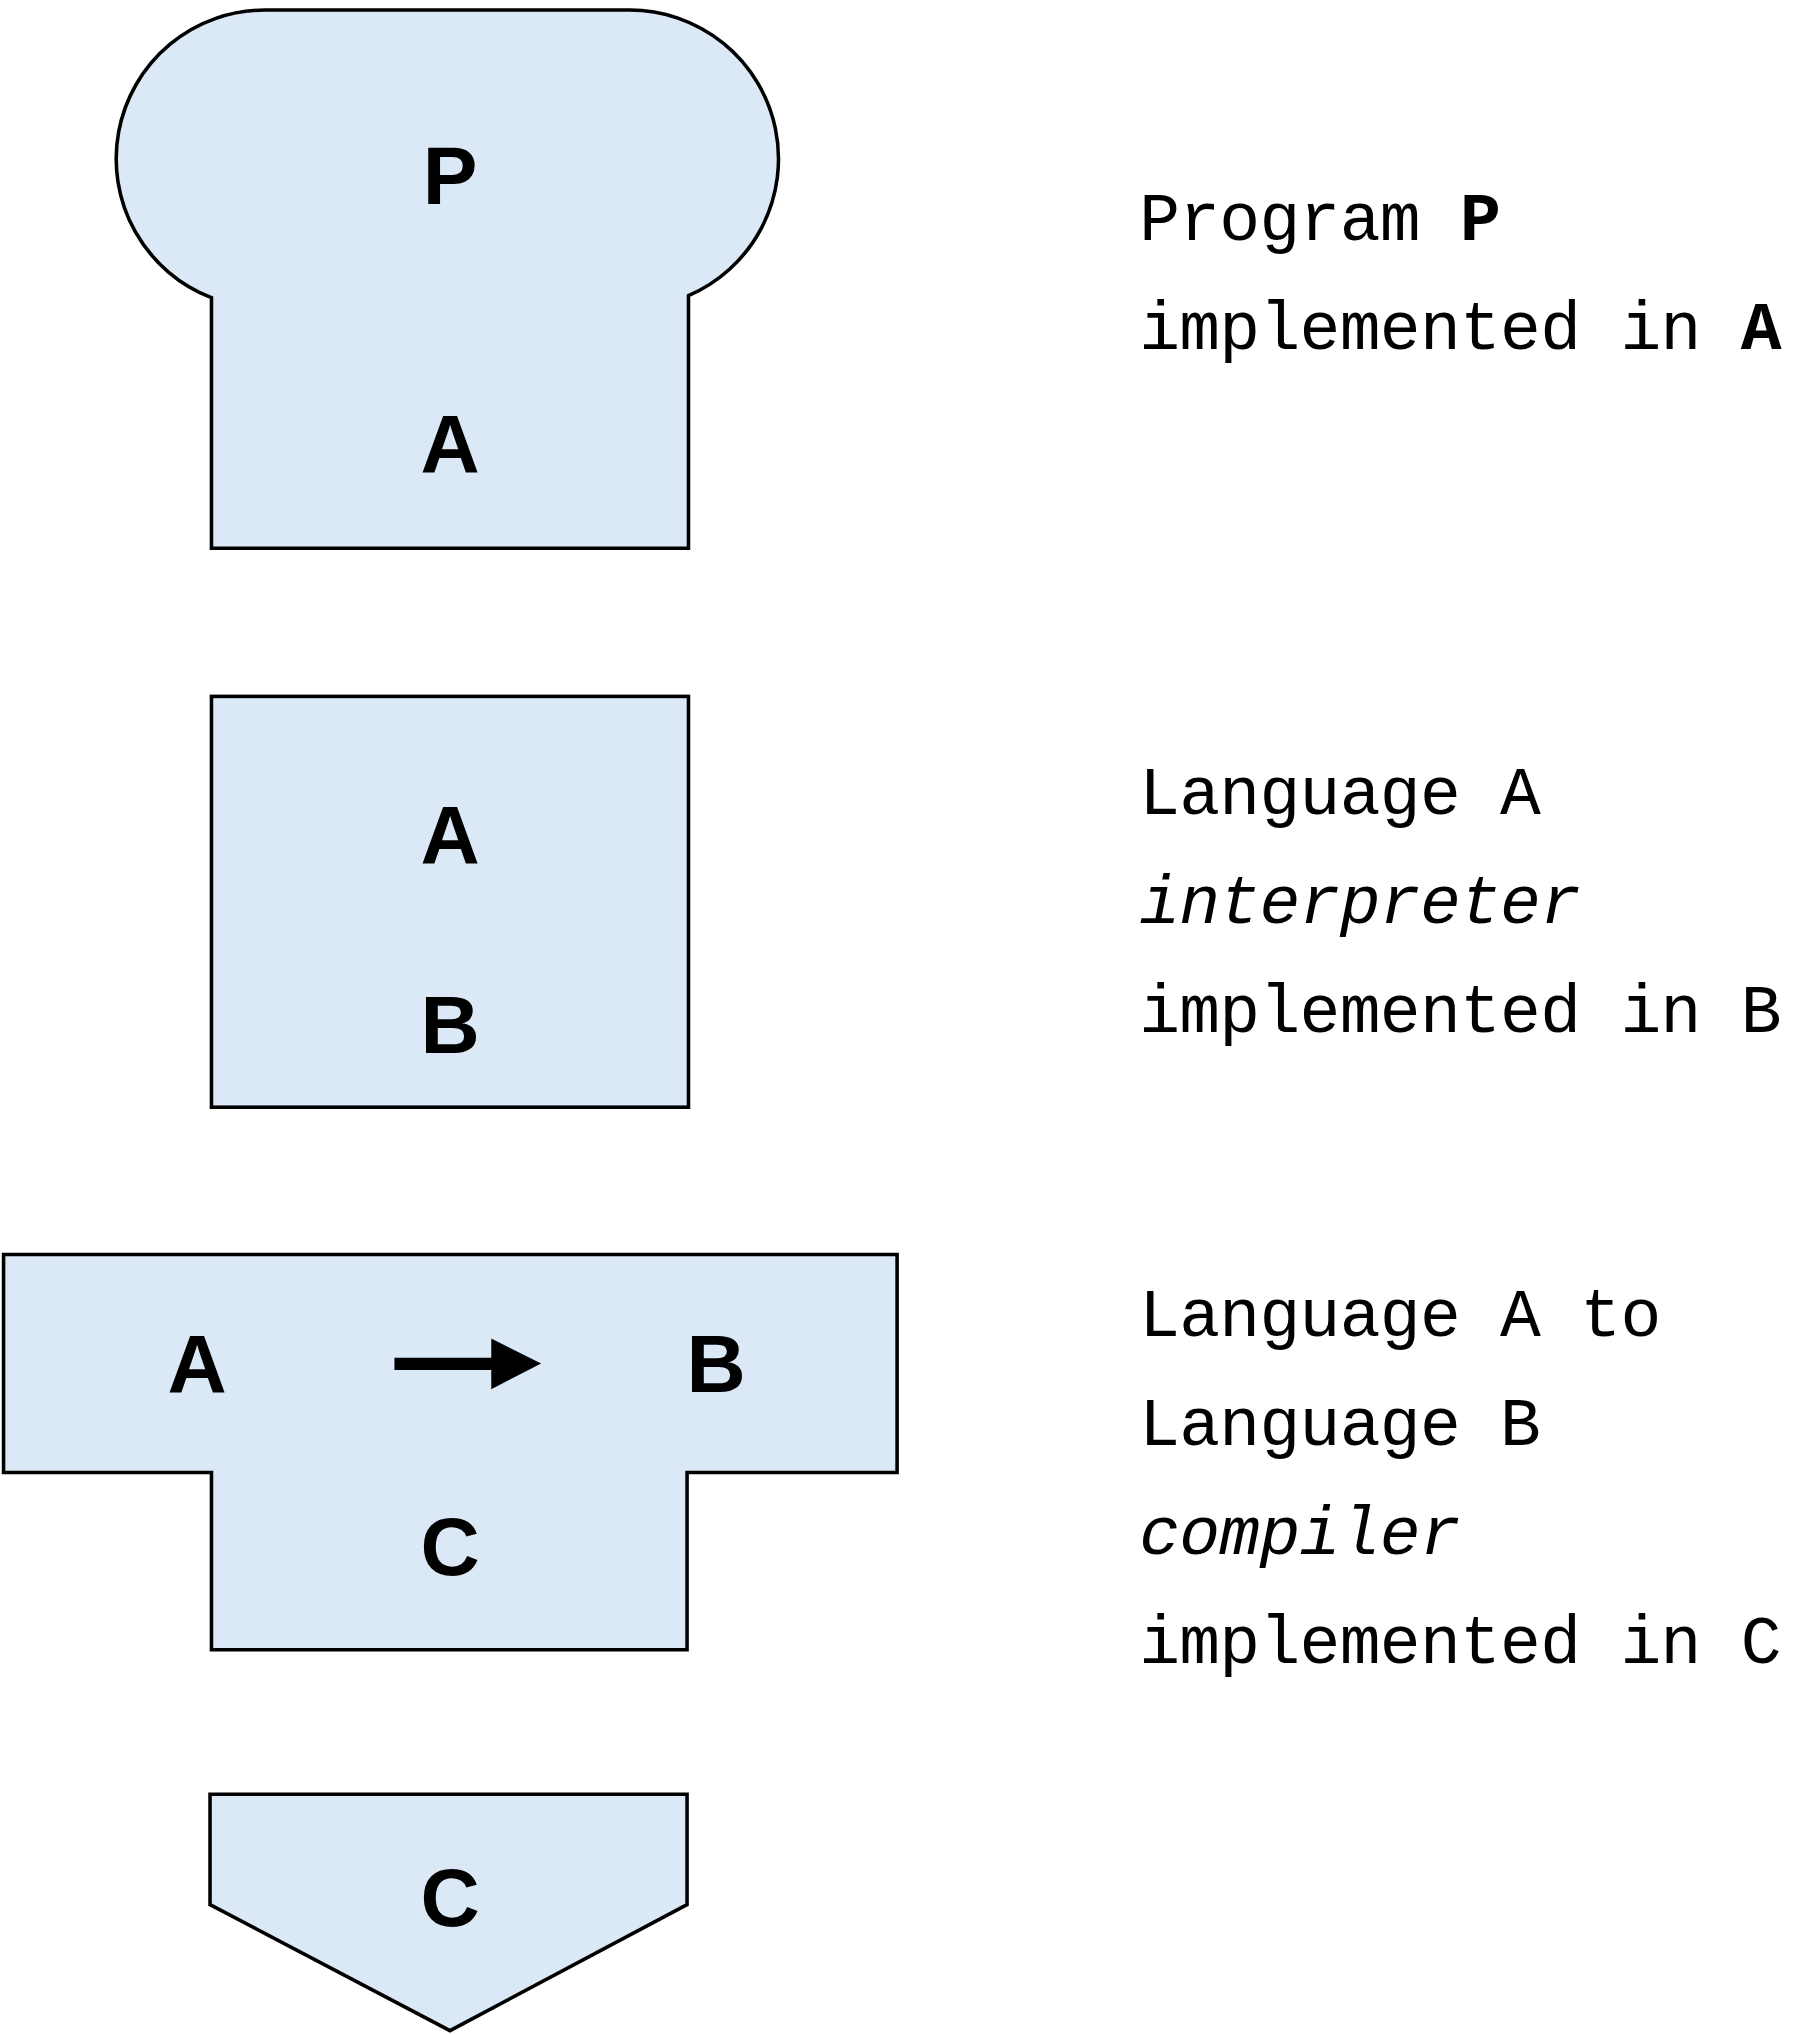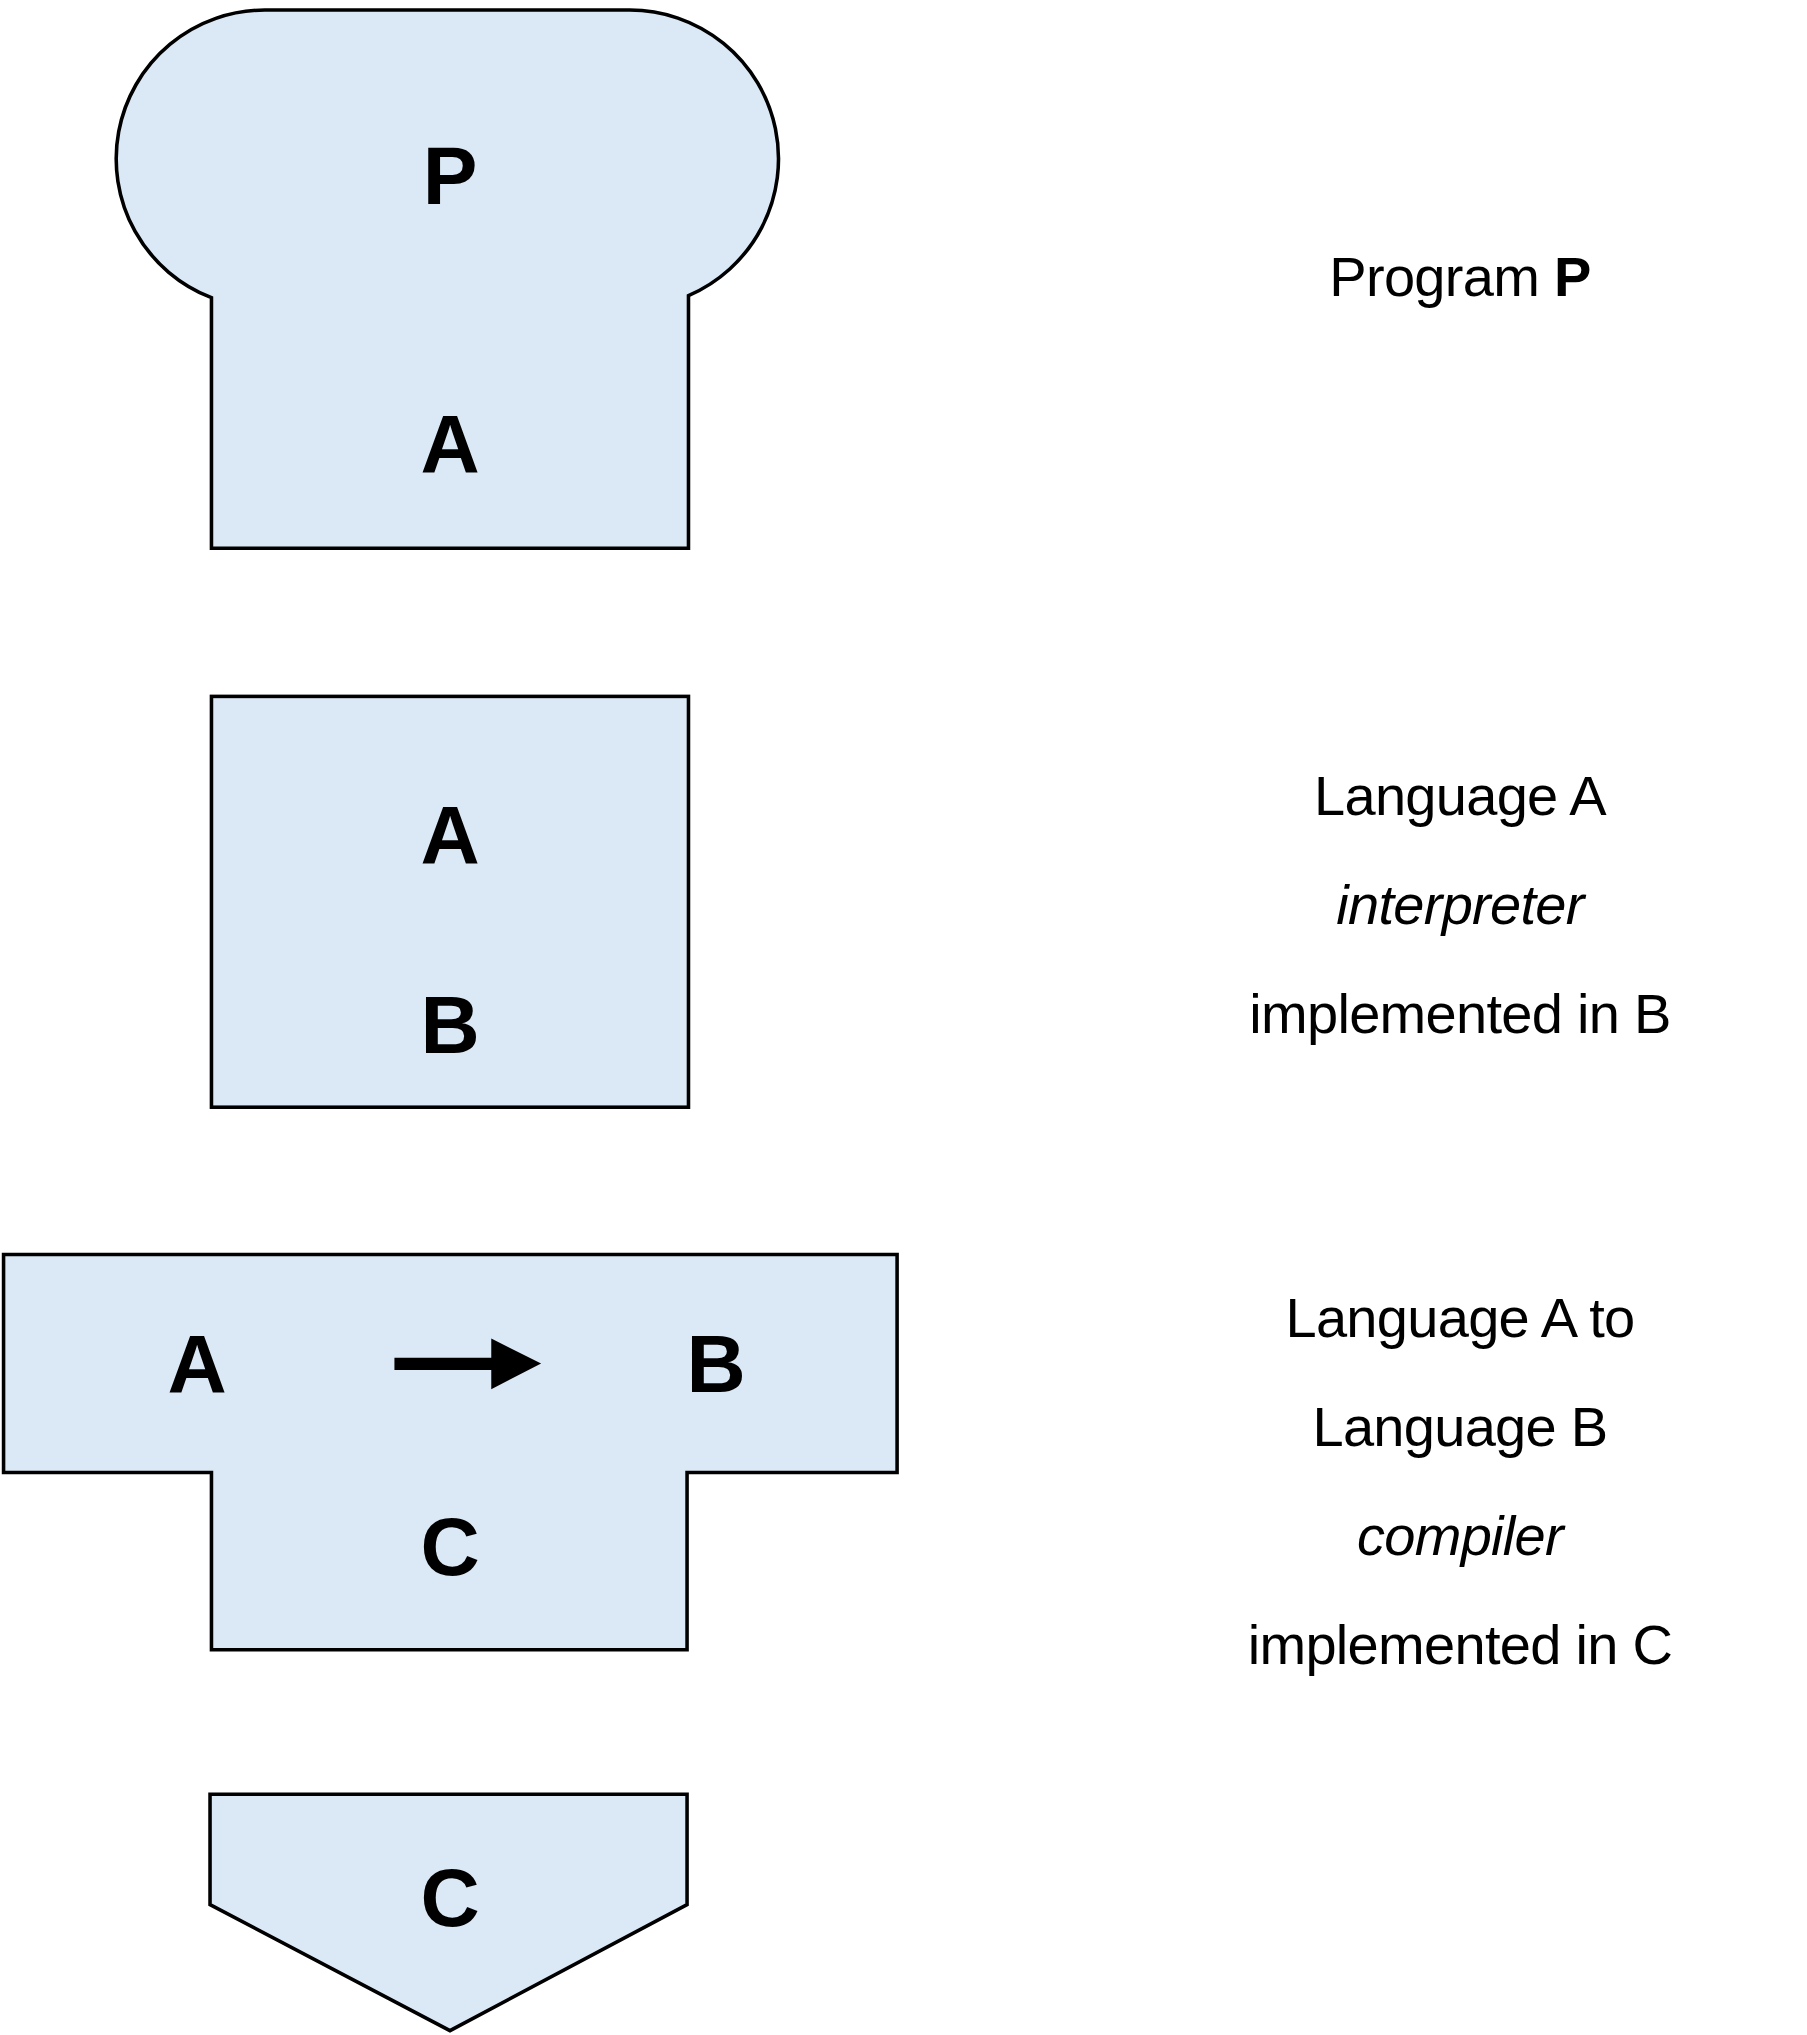--- a/index.html
+++ b/index.html
@@ -32,25 +32,26 @@
     position: absolute;
     transform: translate(-50%, -50%);
     font-size: 82px;
     font-weight: 700;
     line-height: 1;
     white-space: nowrap;
   }
   .label {
     position: absolute;
     transform: translate(-50%, -50%);
-    text-align: center;
-    font-size: 56px;
+    text-align: left;
+    font-size: 68px;
     line-height: 109px;
     letter-spacing: -0.7px;
     white-space: nowrap;
+    font-family: Liberation Mono, monospace;
   }
   .label .b { font-weight: 700; }
   .label .i { font-style: italic; }
 </style>
 </head>
 <body>
 
 <div class="canvas">
 
   <svg class="shapes-svg" width="1807" height="2035" viewBox="0 0 2538 2858">
@@ -70,20 +71,21 @@
   <div class="shape-letter" style="left:450px; top:1025px">B</div>
 
   <div class="shape-letter" style="left:197px; top:1364px">A</div>
   <div class="shape-letter" style="left:716px; top:1364px">B</div>
   <div class="shape-letter" style="left:450px; top:1547px">C</div>
 
   <div class="shape-letter" style="left:450px; top:1898px">C</div>
 
   <div class="label" style="left:1460px; top:276px">
     <div><span>Program </span><span class="b">P</span></div>
+    <div><span>implemented in </span><span class="b">A</span></div>
   </div>
 
   <div class="label" style="left:1460px; top:904px">
     <div>Language A</div>
     <div class="i">interpreter</div>
     <div>implemented in B</div>
   </div>
 
   <div class="label" style="left:1460px; top:1481px">
     <div>Language A to</div>

